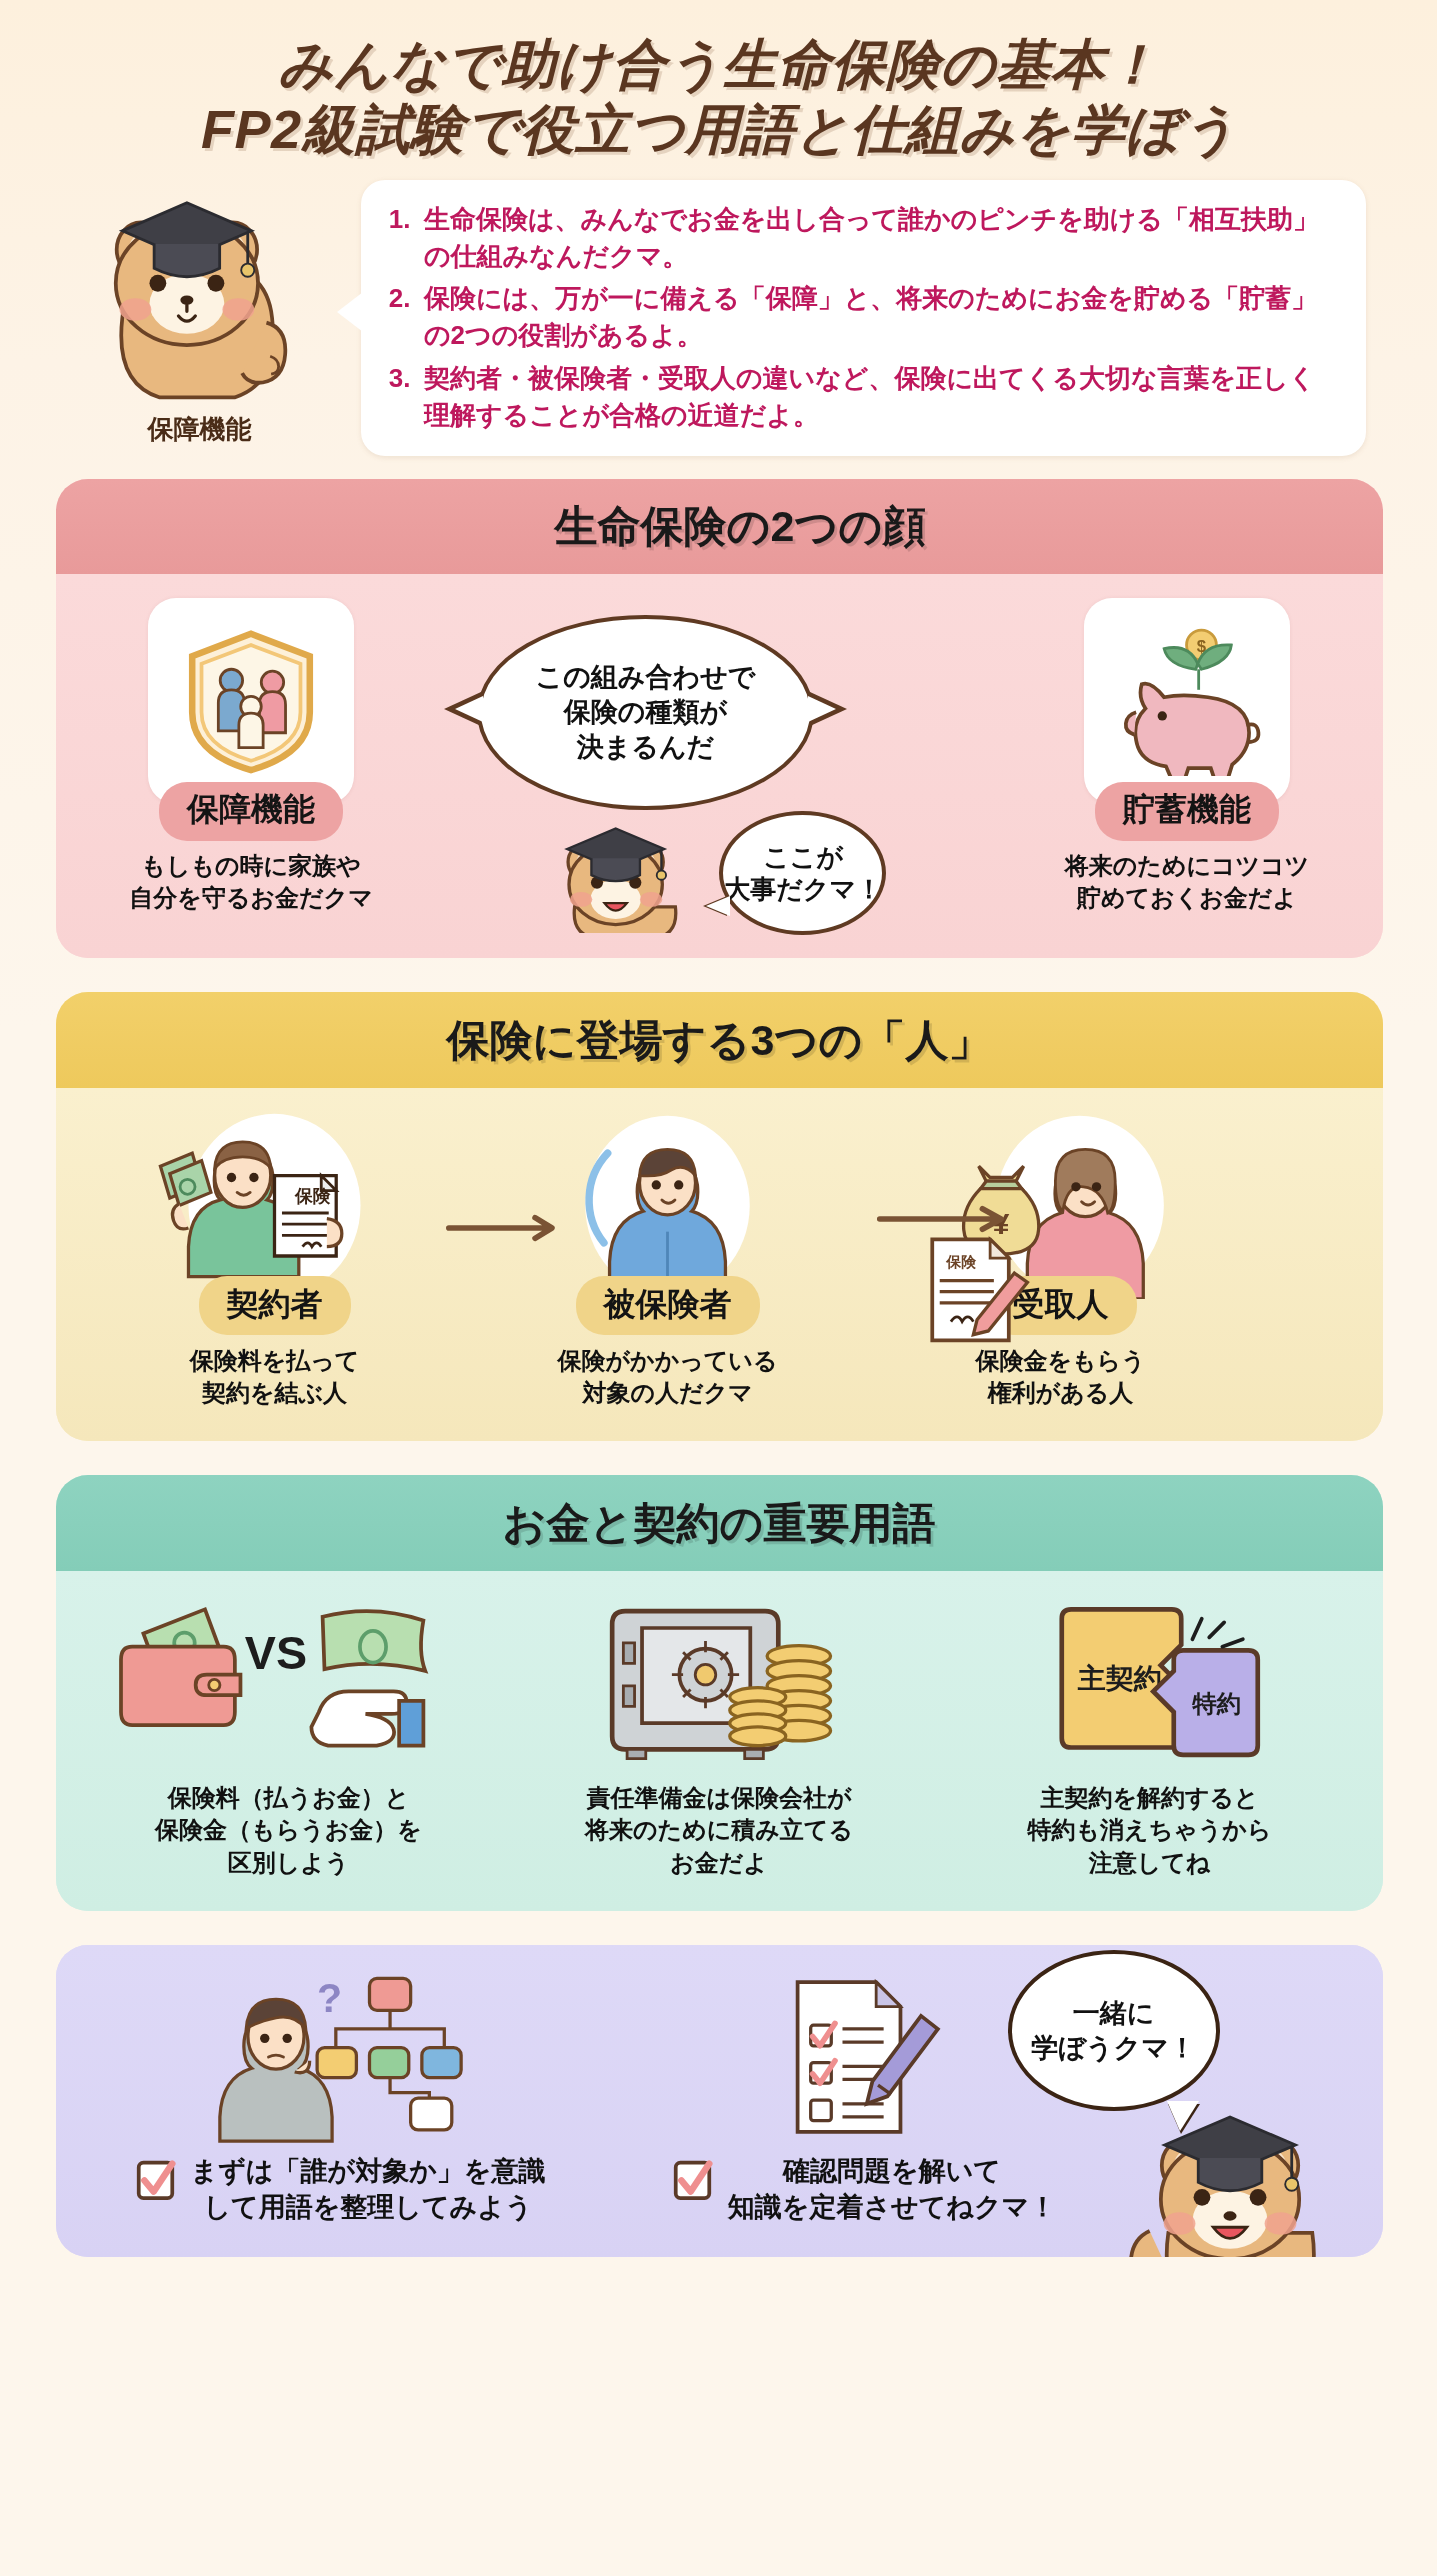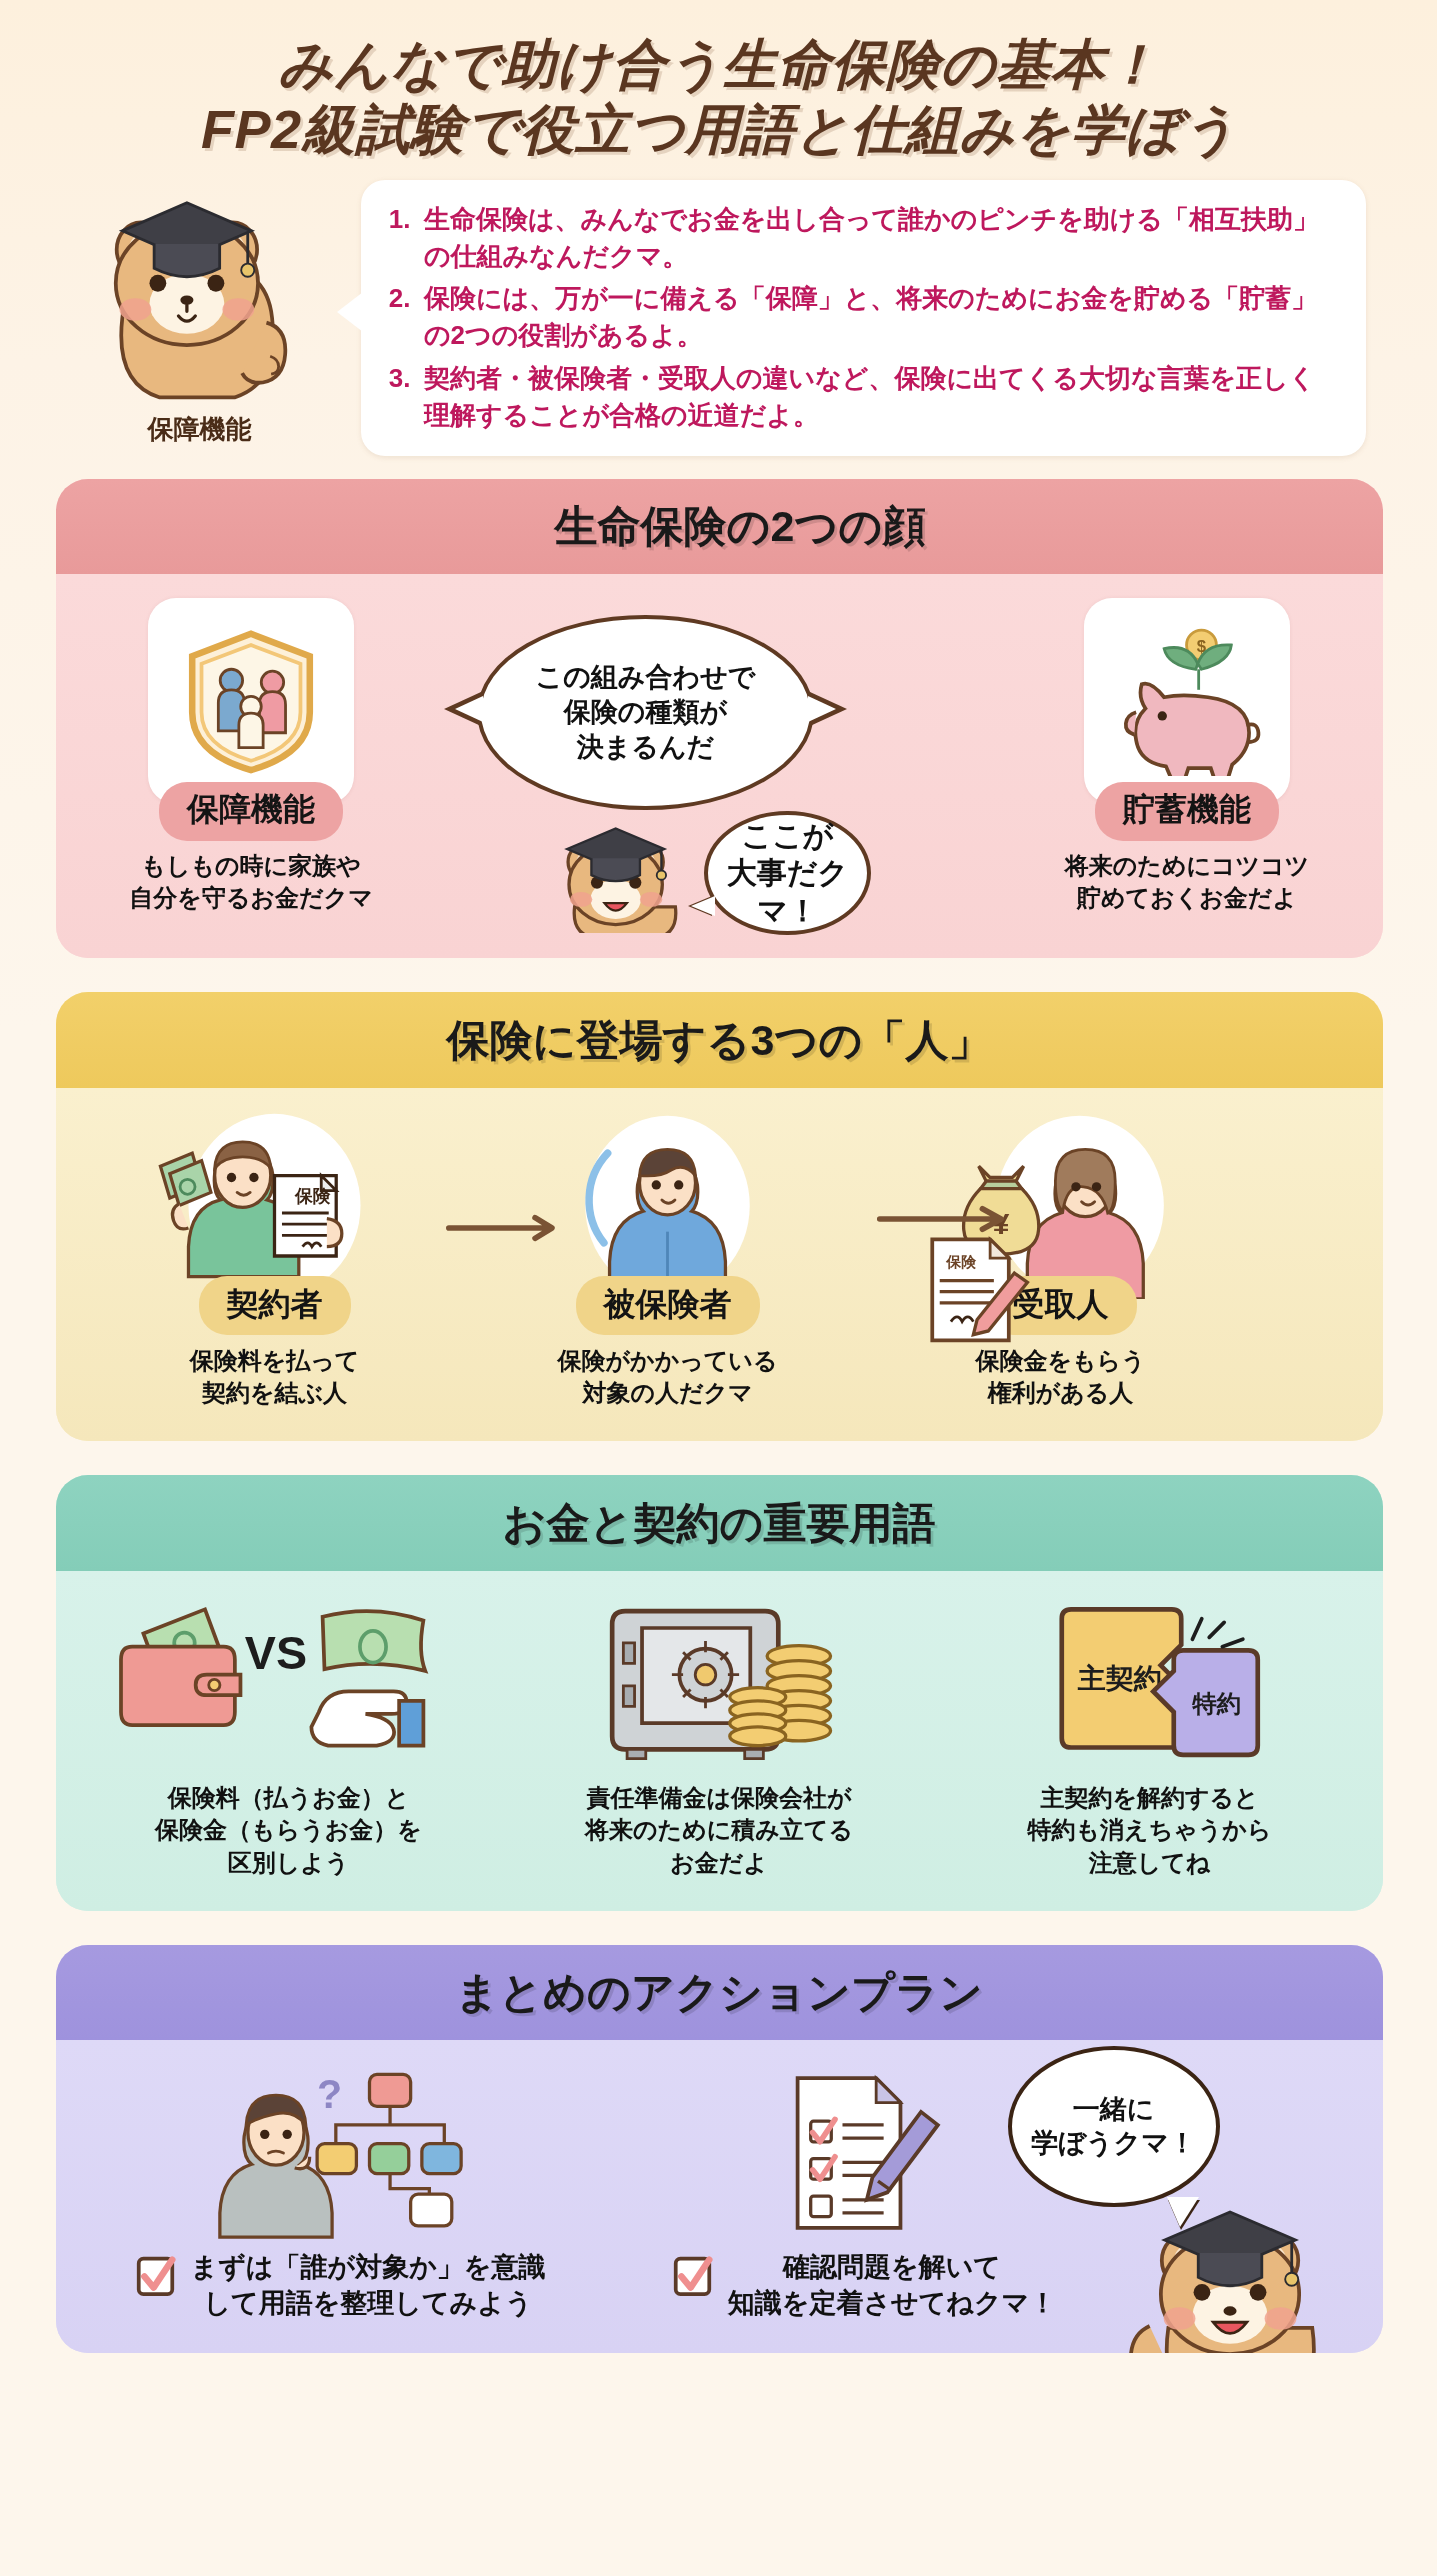--- a/index.html
+++ b/index.html
@@ -168,28 +168,28 @@
   .bub-oval .earLi, .bub-oval .earRi {
     position: absolute; top: 77px;
     width: 0; height: 0;
     border-top: 13px solid transparent;
     border-bottom: 13px solid transparent;
   }
   .bub-oval .earLi { left: -26px; border-right: 28px solid #fff; }
   .bub-oval .earRi { right: -26px; border-left: 28px solid #fff; }
 
   .bub-round {
-    position: absolute; left: 266px; top: 213px;
+    position: absolute; left: 281px; top: 213px;
     width: 167px; height: 124px;
     background: #fff;
     border: 4.7px solid #5f3a22;
     border-radius: 50%;
-    display: flex; align-items: center; justify-content: flex-start;
+    display: flex; align-items: center; justify-content: flex-end;
     text-align: center;
-    font-size: 30px; font-weight: 800; line-height: 1.26; color: #111;
+    font-size: 26px; font-weight: 800; line-height: 1.26; color: #111;
   }
   .bub-round:after {
     content: ""; position: absolute; left: -17px; bottom: 15px;
     width: 0; height: 0;
     border-top: 10.3px solid transparent;
     border-bottom: 10.3px solid transparent;
     border-right: 24px solid #fff;
     filter: drop-shadow(-2.8px 0 0 #5f3a22);
   }
   .mini-bear { position: absolute; left: 112px; top: 223px; }
@@ -548,21 +548,20 @@
           <div class="desc" style="white-space:pre-line">主契約を解約すると
 特約も消えちゃうから
 注意してね</div>
         </div>
 
       </div>
     </div>
   </div>
 
   <div class="section sec-purple">
-    <div class="sec-head">まとめのアクションプラン</div>
     <div class="sec-body">
 
       <div class="bub-bear-purple">
         <span style="white-space:pre-line">一緒に
 学ぼうクマ！</span>
       </div>
 
       <div class="big-bear-purple">
         <svg width="243" height="234" viewBox="0 0 260 250">
           <g stroke="#6b4326" stroke-width="4" fill="#e8b87f">

